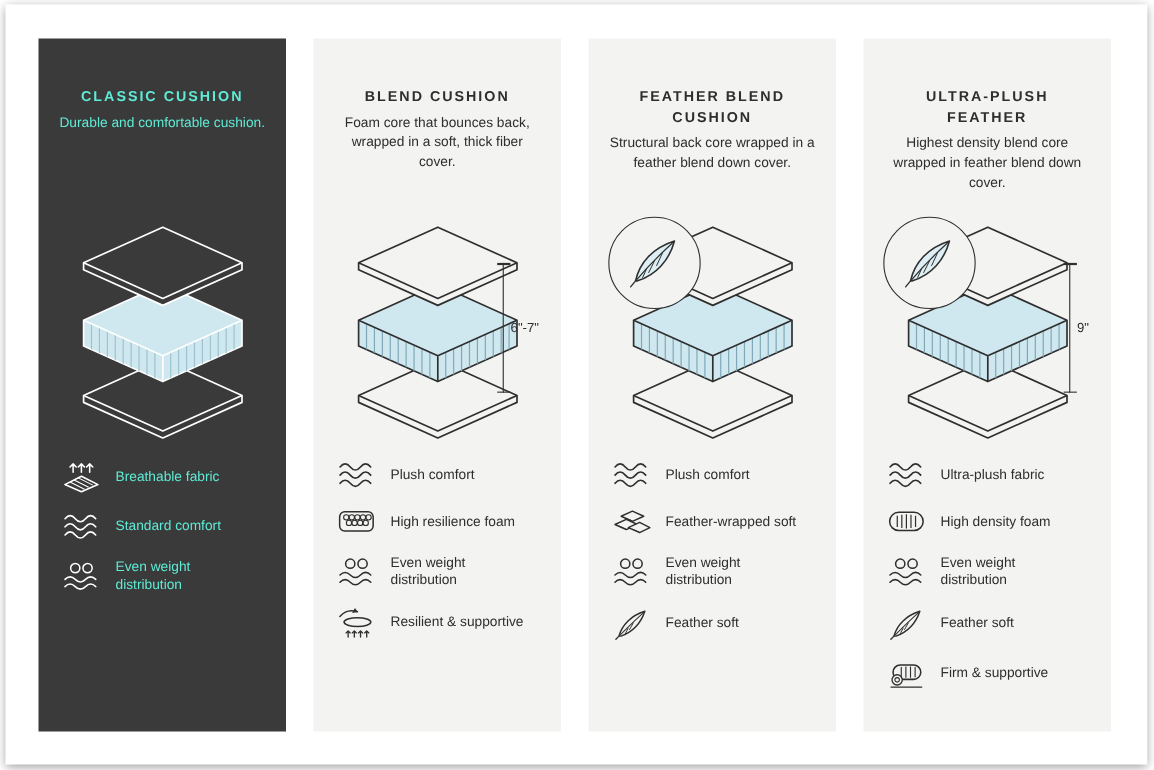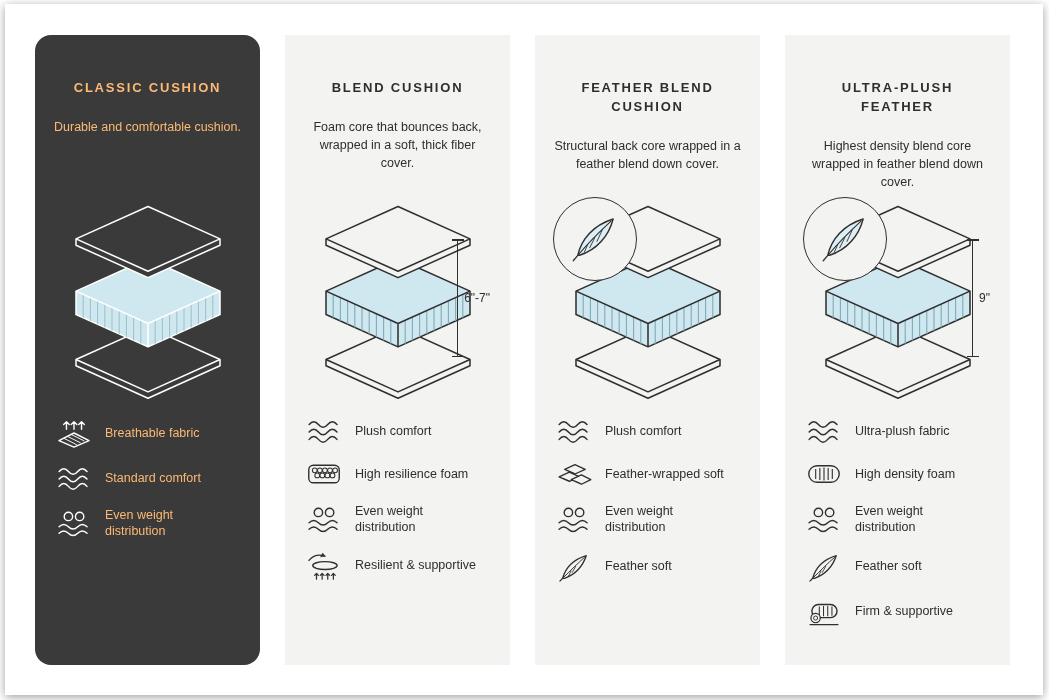--- a/index.html
+++ b/index.html
@@ -4,24 +4,24 @@
 <style>
   * { margin:0; padding:0; box-sizing:border-box; }
   html,body { width:1049px; height:700px; background:#ffffff; overflow:hidden;
               font-family:"Liberation Sans", sans-serif; color:#2e2e2e; }
   .sheet { position:absolute; left:5px; top:4px; width:1038px; height:691px;
            background:#ffffff; box-shadow:0 2px 9px rgba(0,0,0,.38);
            display:flex; gap:25px; padding:31px 0 0 30px; }
   .panel { width:225px; height:630px; padding:44px 18px 24px;
            --ink:#2f2f2f; --bg:#f3f3f1; --stripe:#7fa9b8; --foam:#cfe7ee;
            background:var(--bg); color:#2e2e2e; }
-  .panel.dark { --ink:#ffffff; --bg:#3a3a3a; --stripe:#9cc3cf; color:#fdba74;border-radius:16px; }
+  .panel.dark { --ink:#ffffff; --bg:#3a3a3a; --stripe:#9cc3cf; color:#5eead4; }
   .head { height:112px; text-align:center; }
   .title { font-size:13px; font-weight:700; letter-spacing:1.8px; line-height:1.45; }
-  .desc  { margin-top:20px; font-size:12.5px; line-height:1.45; }
+  .desc  { margin-top:4px; font-size:12.5px; line-height:1.45; }
   .illus { height:220px; position:relative; display:flex; align-items:center; justify-content:center; }
   .badge { position:absolute; left:0; top:6px; width:84px; height:84px; border-radius:50%;
            border:1.6px solid var(--ink); background:var(--bg);
            display:flex; align-items:center; justify-content:center; }
   .dim { position:absolute; right:2px; top:48px; height:118px; display:flex; align-items:center; gap:6px; }
   .dim-line { width:1.5px; height:100%; background:var(--ink); position:relative; }
   .dim-line::before, .dim-line::after { content:""; position:absolute; left:-5px; width:12px; height:1.5px; background:var(--ink); }
   .dim-line::before { top:0; } .dim-line::after { bottom:0; }
   .dim-label { font-size:12px; white-space:nowrap; }
   .features { list-style:none; margin-top:6px; display:flex; flex-direction:column; gap:15px; }

